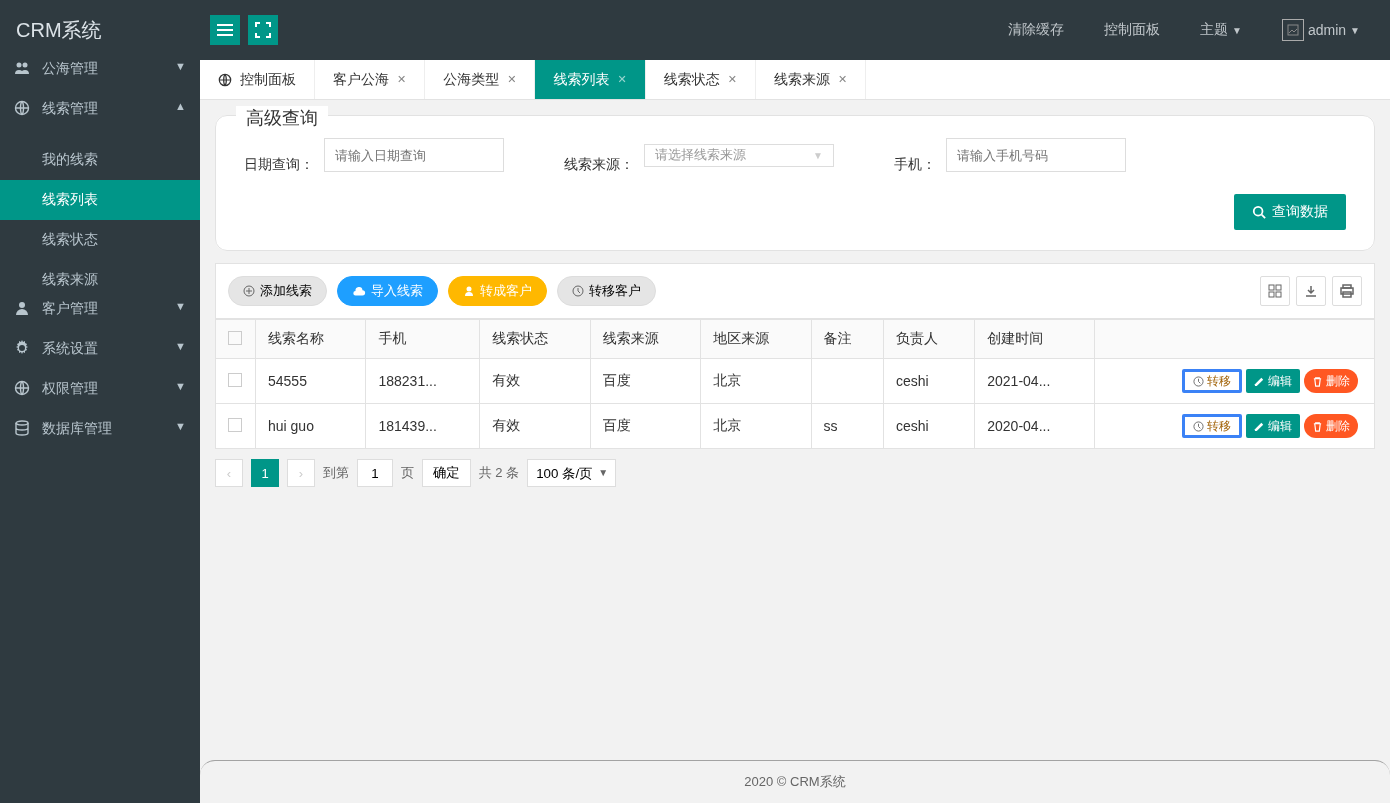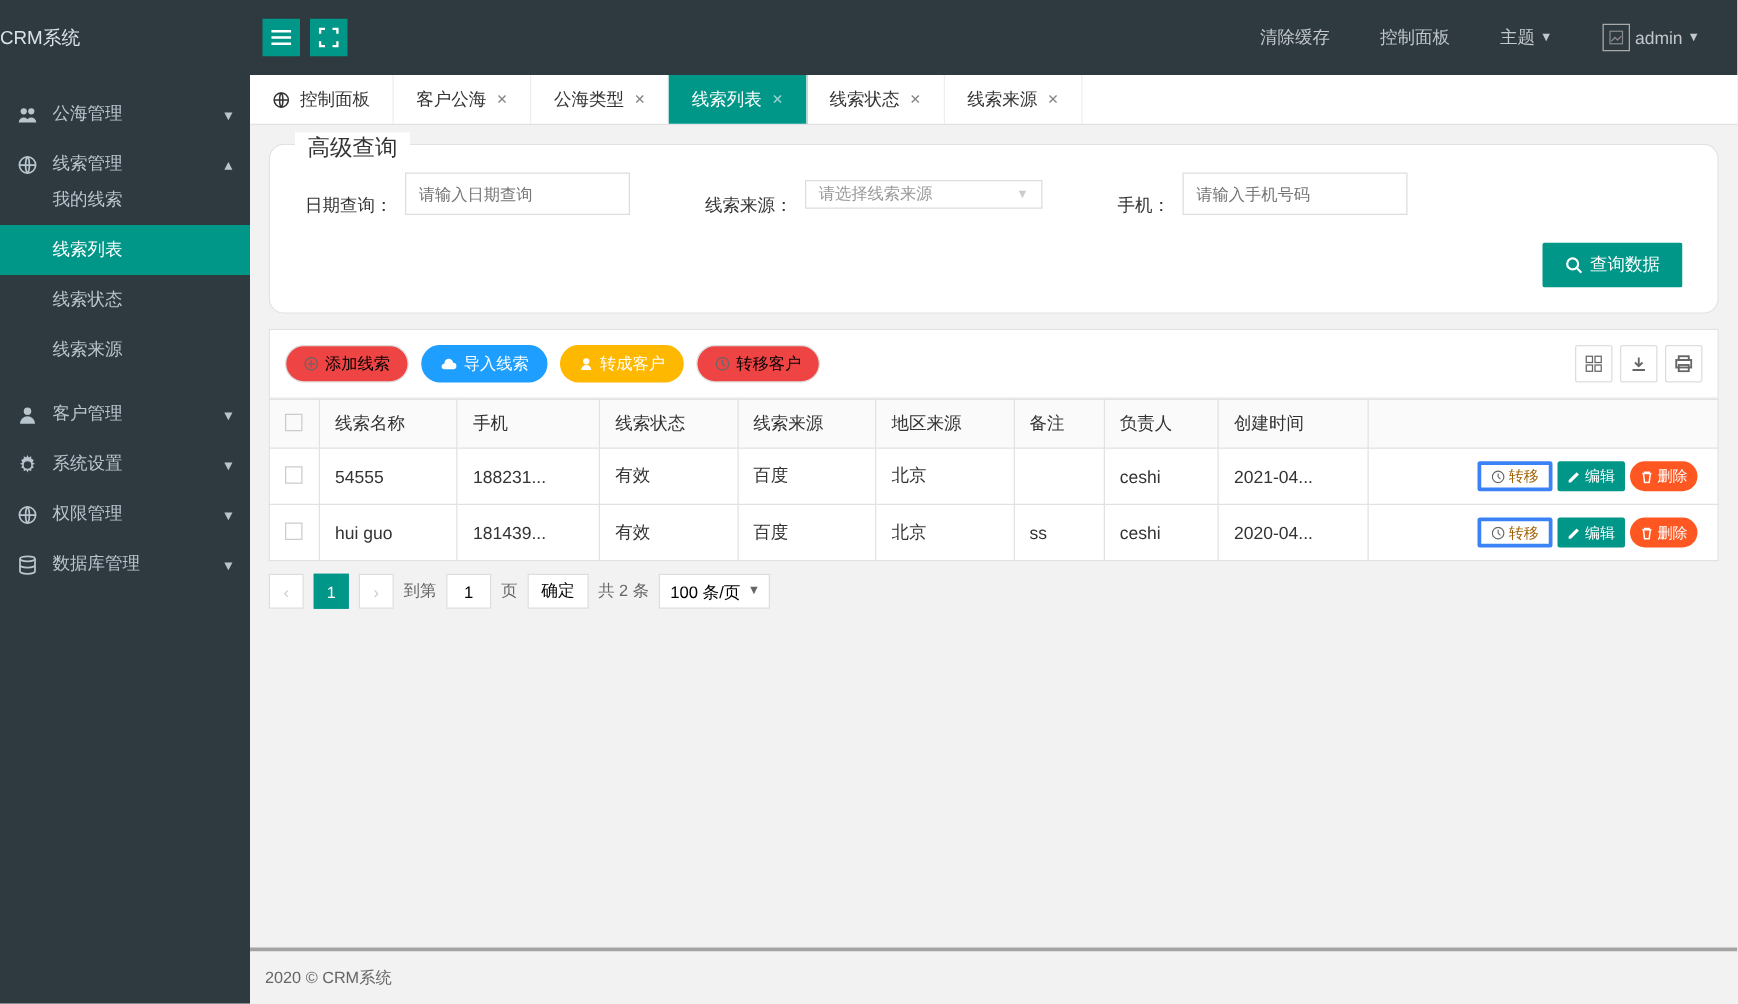--- a/index.html
+++ b/index.html
@@ -1,67 +1,67 @@
 <!DOCTYPE html>
 <html><head>
 <meta charset="utf-8">
 <style>
 * { margin: 0; padding: 0; box-sizing: border-box; }
 body { font-family: "Microsoft YaHei", Arial, sans-serif; font-size: 13px; color: #333; background: #f2f2f2; }
 .header { height: 60px; background: #2f3a40; display: flex; align-items: center; color: #fff; }
-.logo { width: 200px; font-size: 15px; font-weight: 500; color: #dce3e8; }
+.logo { width: 200px; padding-left: 16px; font-size: 20px; font-weight: 500; color: #dce3e8; }
 .header-btns { display: flex; gap: 8px; padding-left: 10px; }
 .header-btn { width: 30px; height: 30px; background: #009688; border: none; display: flex; align-items: center; justify-content: center; cursor: pointer; color: #fff; }
 .header-right { margin-left: auto; display: flex; align-items: center; gap: 40px; padding-right: 30px; color: #c1c7cb; font-size: 14px; }
 .header-link { cursor: pointer; display: flex; align-items: center; gap: 4px; }
 .avatar-box { width: 22px; height: 22px; border: 1px solid #aaa; display: inline-flex; align-items: center; justify-content: center; }
 .body { display: flex; height: calc(100vh - 60px); }
 .sidebar { width: 200px; background: #2f3a40; color: #b8c5cd; overflow-y: auto; }
-.nav-item { height: 40px; display: flex; align-items: flex-end; padding: 0 14px; cursor: pointer; font-size: 14px; font-family: Liberation Mono, monospace; }
+.nav-item { height: 40px; display: flex; align-items: flex-start; padding: 0 14px; cursor: pointer; font-size: 14px; }
 .nav-item .icon { width: 20px; margin-right: 8px; }
 .nav-item .arrow { margin-left: auto; font-size: 11px; }
 .sub-item { height: 40px; display: flex; align-items: center; padding-left: 42px; cursor: pointer; font-size: 14px; }
 .sub-item.active { background: #009688; color: #fff; }
 .main { flex: 1; background: #f2f2f2; overflow-y: auto; display: flex; flex-direction: column; }
 .tabs { height: 40px; background: #fff; display: flex; border-bottom: 1px solid #e2e2e2; }
 .tab { padding: 0 18px; display: flex; align-items: center; gap: 8px; cursor: pointer; font-size: 14px; border-right: 1px solid #eee; }
 .tab.active { background: #009688; color: #fff; }
 .tab .close { font-size: 11px; opacity: 0.6; }
 .content { padding: 15px; flex: 1; }
 .fieldset { border: 1px solid #e2e2e2; padding: 20px 28px; background: #fff; border-radius: 12px; position: relative; }
 .legend { position: absolute; top: -10px; left: 20px; background: #fff; padding: 0 10px; font-size: 18px; font-weight: 500; }
 .search-row { display: flex; gap: 60px; align-items: center; margin-bottom: 20px; flex-wrap: wrap; }
 .search-item { display: flex; align-items: center; gap: 10px; }
 .search-label { font-size: 14px; margin-top: 20px; }
 .input { height: 34px; border: 1px solid #ddd; padding: 0 10px; font-size: 13px; background: #fff; outline: none; }
 .select-box { width: 190px; height: 23px; border: 1px solid #ddd; padding: 0 10px; display: flex; align-items: center; justify-content: space-between; cursor: pointer; color: #999; font-size: 13px; }
 .btn-query { background: #009688; color: #fff; border: none; height: 36px; padding: 0 18px; font-size: 14px; cursor: pointer; display: flex; align-items: center; gap: 6px; border-radius: 2px; float: right; }
 .toolbar { margin-top: 12px; padding: 12px; background: #fff; border: 1px solid #e2e2e2; display: flex; gap: 10px; align-items: center; }
-.btn { height: 30px; padding: 0 14px; border: 1px solid #ddd; background: #ef4444; cursor: pointer; font-size: 13px; display: inline-flex; align-items: center; gap: 5px; border-radius: 15px; }
+.btn { height: 30px; padding: 0 14px; border: 1px solid #ddd; background: #e5e5e5; cursor: pointer; font-size: 13px; display: inline-flex; align-items: center; gap: 5px; border-radius: 15px; }
 .btn-blue { background: #1e9fff; color: #fff; border-color: #1e9fff; }
 .btn-orange { background: #ffb800; color: #fff; border-color: #ffb800; }
 .toolbar-right { margin-left: auto; display: flex; gap: 6px; }
 .icon-btn { width: 30px; height: 30px; border: 1px solid #ddd; background: #fff; cursor: pointer; display: flex; align-items: center; justify-content: center; border-radius: 2px; }
 .table { width: 100%; border-collapse: collapse; background: #fff; }
 .table th, .table td { border: 1px solid #e2e2e2; padding: 10px 12px; text-align: left; font-size: 14px; }
 .table th { background: #fafafa; font-weight: 500; }
 .checkbox { width: 14px; height: 14px; border: 1px solid #ccc; display: inline-block; cursor: pointer; }
 .row-btn { height: 24px; padding: 0 8px; font-size: 12px; border: none; color: #fff; cursor: pointer; border-radius: 2px; display: inline-flex; align-items: center; gap: 3px; margin-right: 4px; }
 .row-btn-gray { background: #fff; color: #a16207; border: 3px solid #3b82f6; }
 .row-btn-green { background: #009688; }
 .row-btn-red { background: #ff5722; border-radius: 12px; }
 .pager { display: flex; align-items: center; gap: 8px; padding: 10px 0; font-size: 13px; color: #666; }
 .page-btn { width: 28px; height: 28px; border: 1px solid #ddd; background: #fff; display: flex; align-items: center; justify-content: center; cursor: pointer; }
 .page-btn.active { background: #009688; color: #fff; border-color: #009688; }
 .page-input { width: 36px; height: 28px; border: 1px solid #ddd; text-align: center; }
 .page-confirm { height: 28px; padding: 0 10px; border: 1px solid #ddd; background: #fff; cursor: pointer; }
 .page-select { height: 28px; border: 1px solid #ddd; padding: 0 22px 0 8px; background: #fff; appearance: none; position: relative; }
 .page-select-wrap { position: relative; }
 .page-select-wrap::after { content: "▼"; position: absolute; right: 8px; top: 8px; font-size: 10px; }
-.footer { padding: 12px; color: #666; font-size: 13px; background: #f2f2f2; border-top: 3px solid #a3a3a3; }
+.footer { text-align: center; padding: 12px; color: #666; font-size: 13px; background: #f2f2f2; border-top: 1px solid #a3a3a3; border-radius: 15px; }
 svg { display: block; }
 </style>
 </head>
 <body>
 
 <div class="header">
   <div class="logo">CRM系统</div>
   <div class="header-btns">
     <button class="header-btn">
       <svg width="16" height="16" viewBox="0 0 16 16" fill="#fff">

